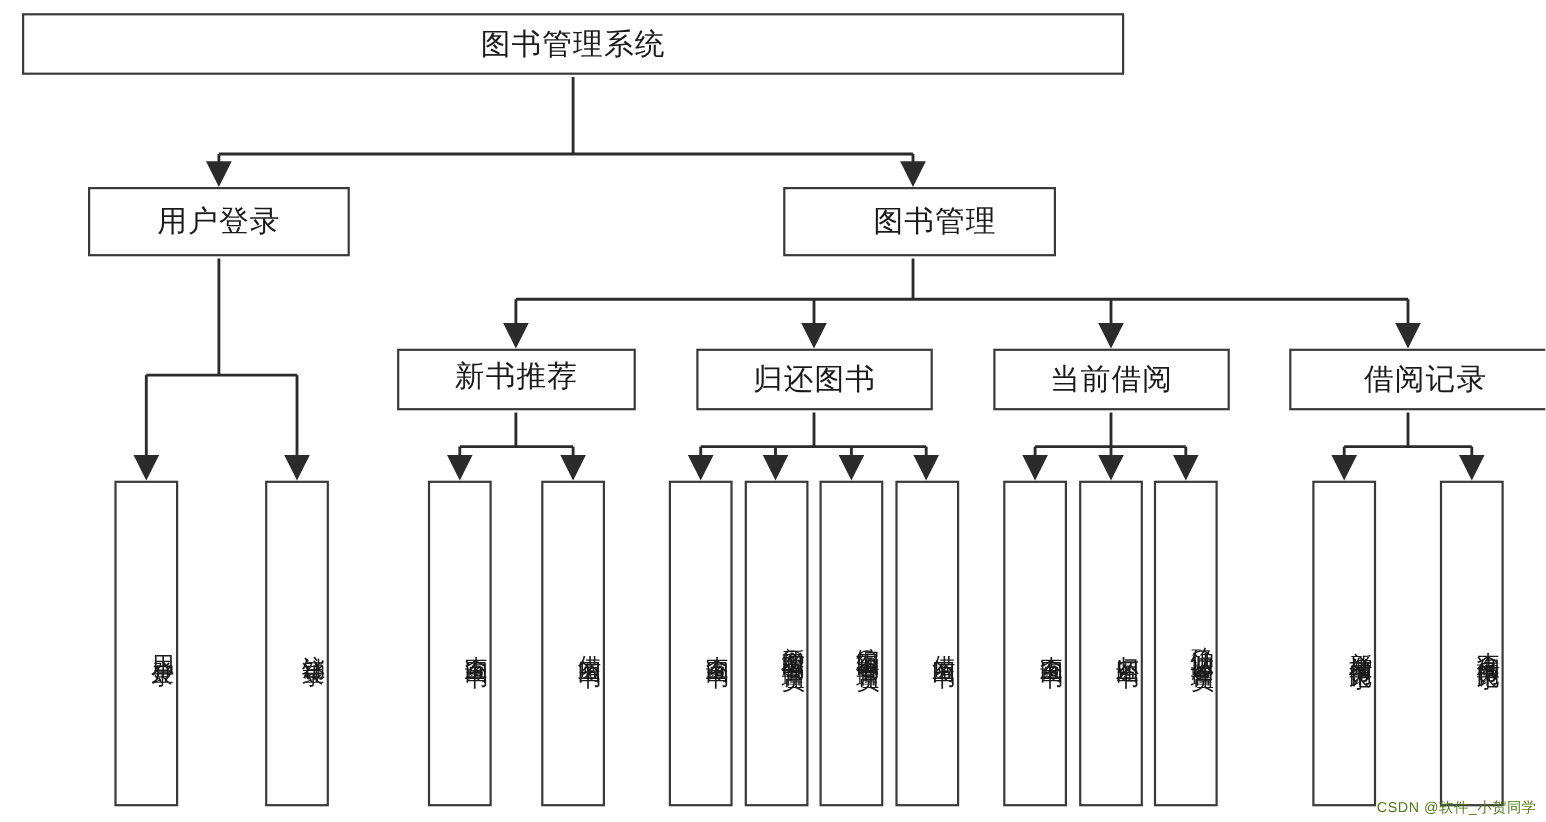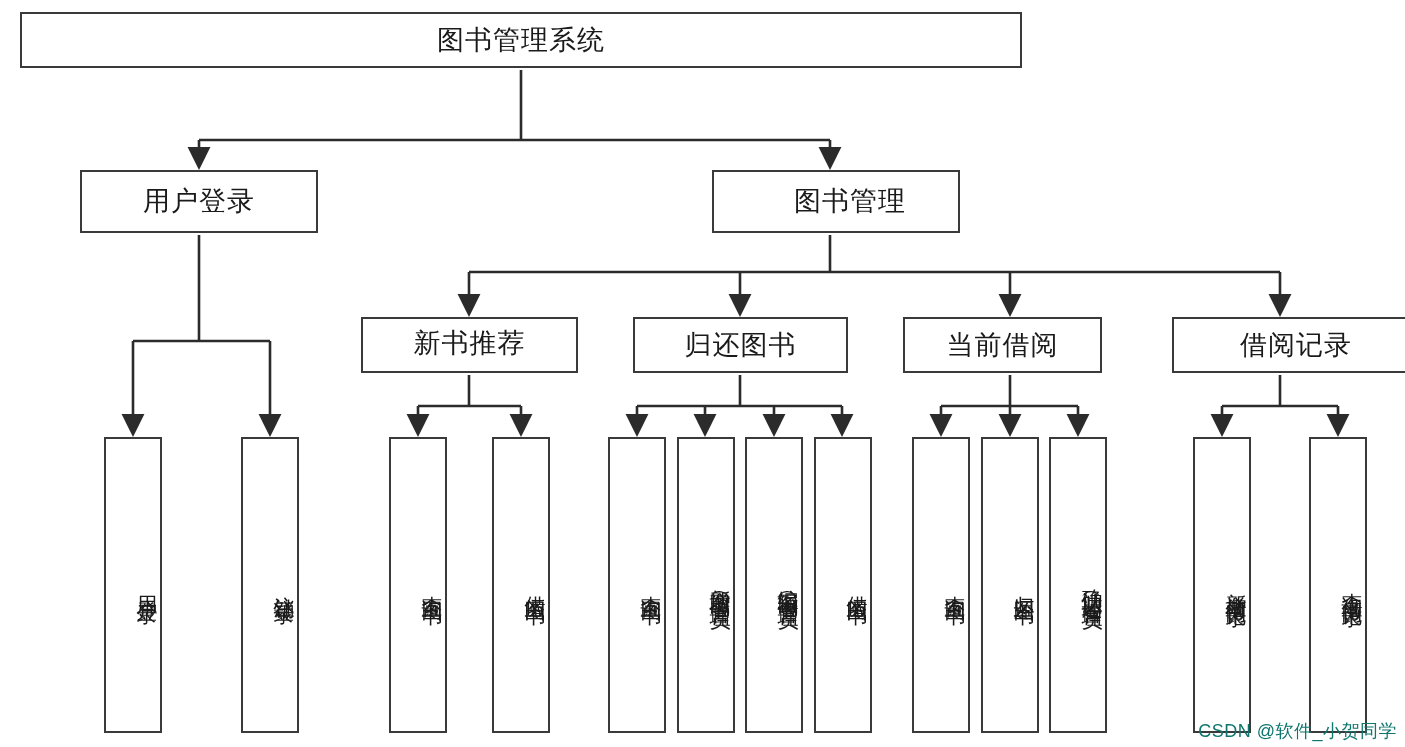--- a/index.html
+++ b/index.html
@@ -54,22 +54,22 @@
     align-items: flex-start;
     justify-content: center;
   }
   .node.vert.tall-text {
     align-items: flex-start;
   }
   #watermark {
     position: absolute;
     right: 8px;
     bottom: 4px;
-    font-size: 18px;
-    color: #0f766e;
+    font-size: 13px;
+    color: #4d7c0f;
     letter-spacing: 0.5px;
     white-space: nowrap;
     user-select: none;
   }
 </style>
 </head>
 <body>
 
 <div id="canvas">
 
@@ -134,21 +134,21 @@
   <div class="node horiz" style="left:712px; top:170px; width:248px; height:63px;padding-left:28px;">
     <span>图书管理</span>
   </div>
 
   <div class="node horiz" style="left:361px; top:317px; width:217px; height:56px;font-family:Liberation Mono, monospace;">
     <span>新书推荐</span>
   </div>
   <div class="node horiz" style="left:633px; top:317px; width:215px; height:56px;">
     <span>归还图书</span>
   </div>
-  <div class="node horiz" style="left:903px; top:317px; width:199px; height:56px;">
+  <div class="node horiz" style="left:903px; top:317px; width:215px; height:56px;">
     <span>当前借阅</span>
   </div>
   <div class="node horiz" style="left:1172px; top:317px; width:248px; height:56px;">
     <span>借阅记录</span>
   </div>
 
   <div class="node vert" style="left:104px; top:437px; width:58px; height:296px;">
     <span>用户登录</span>
   </div>
   <div class="node vert" style="left:241px; top:437px; width:58px; height:296px;">

